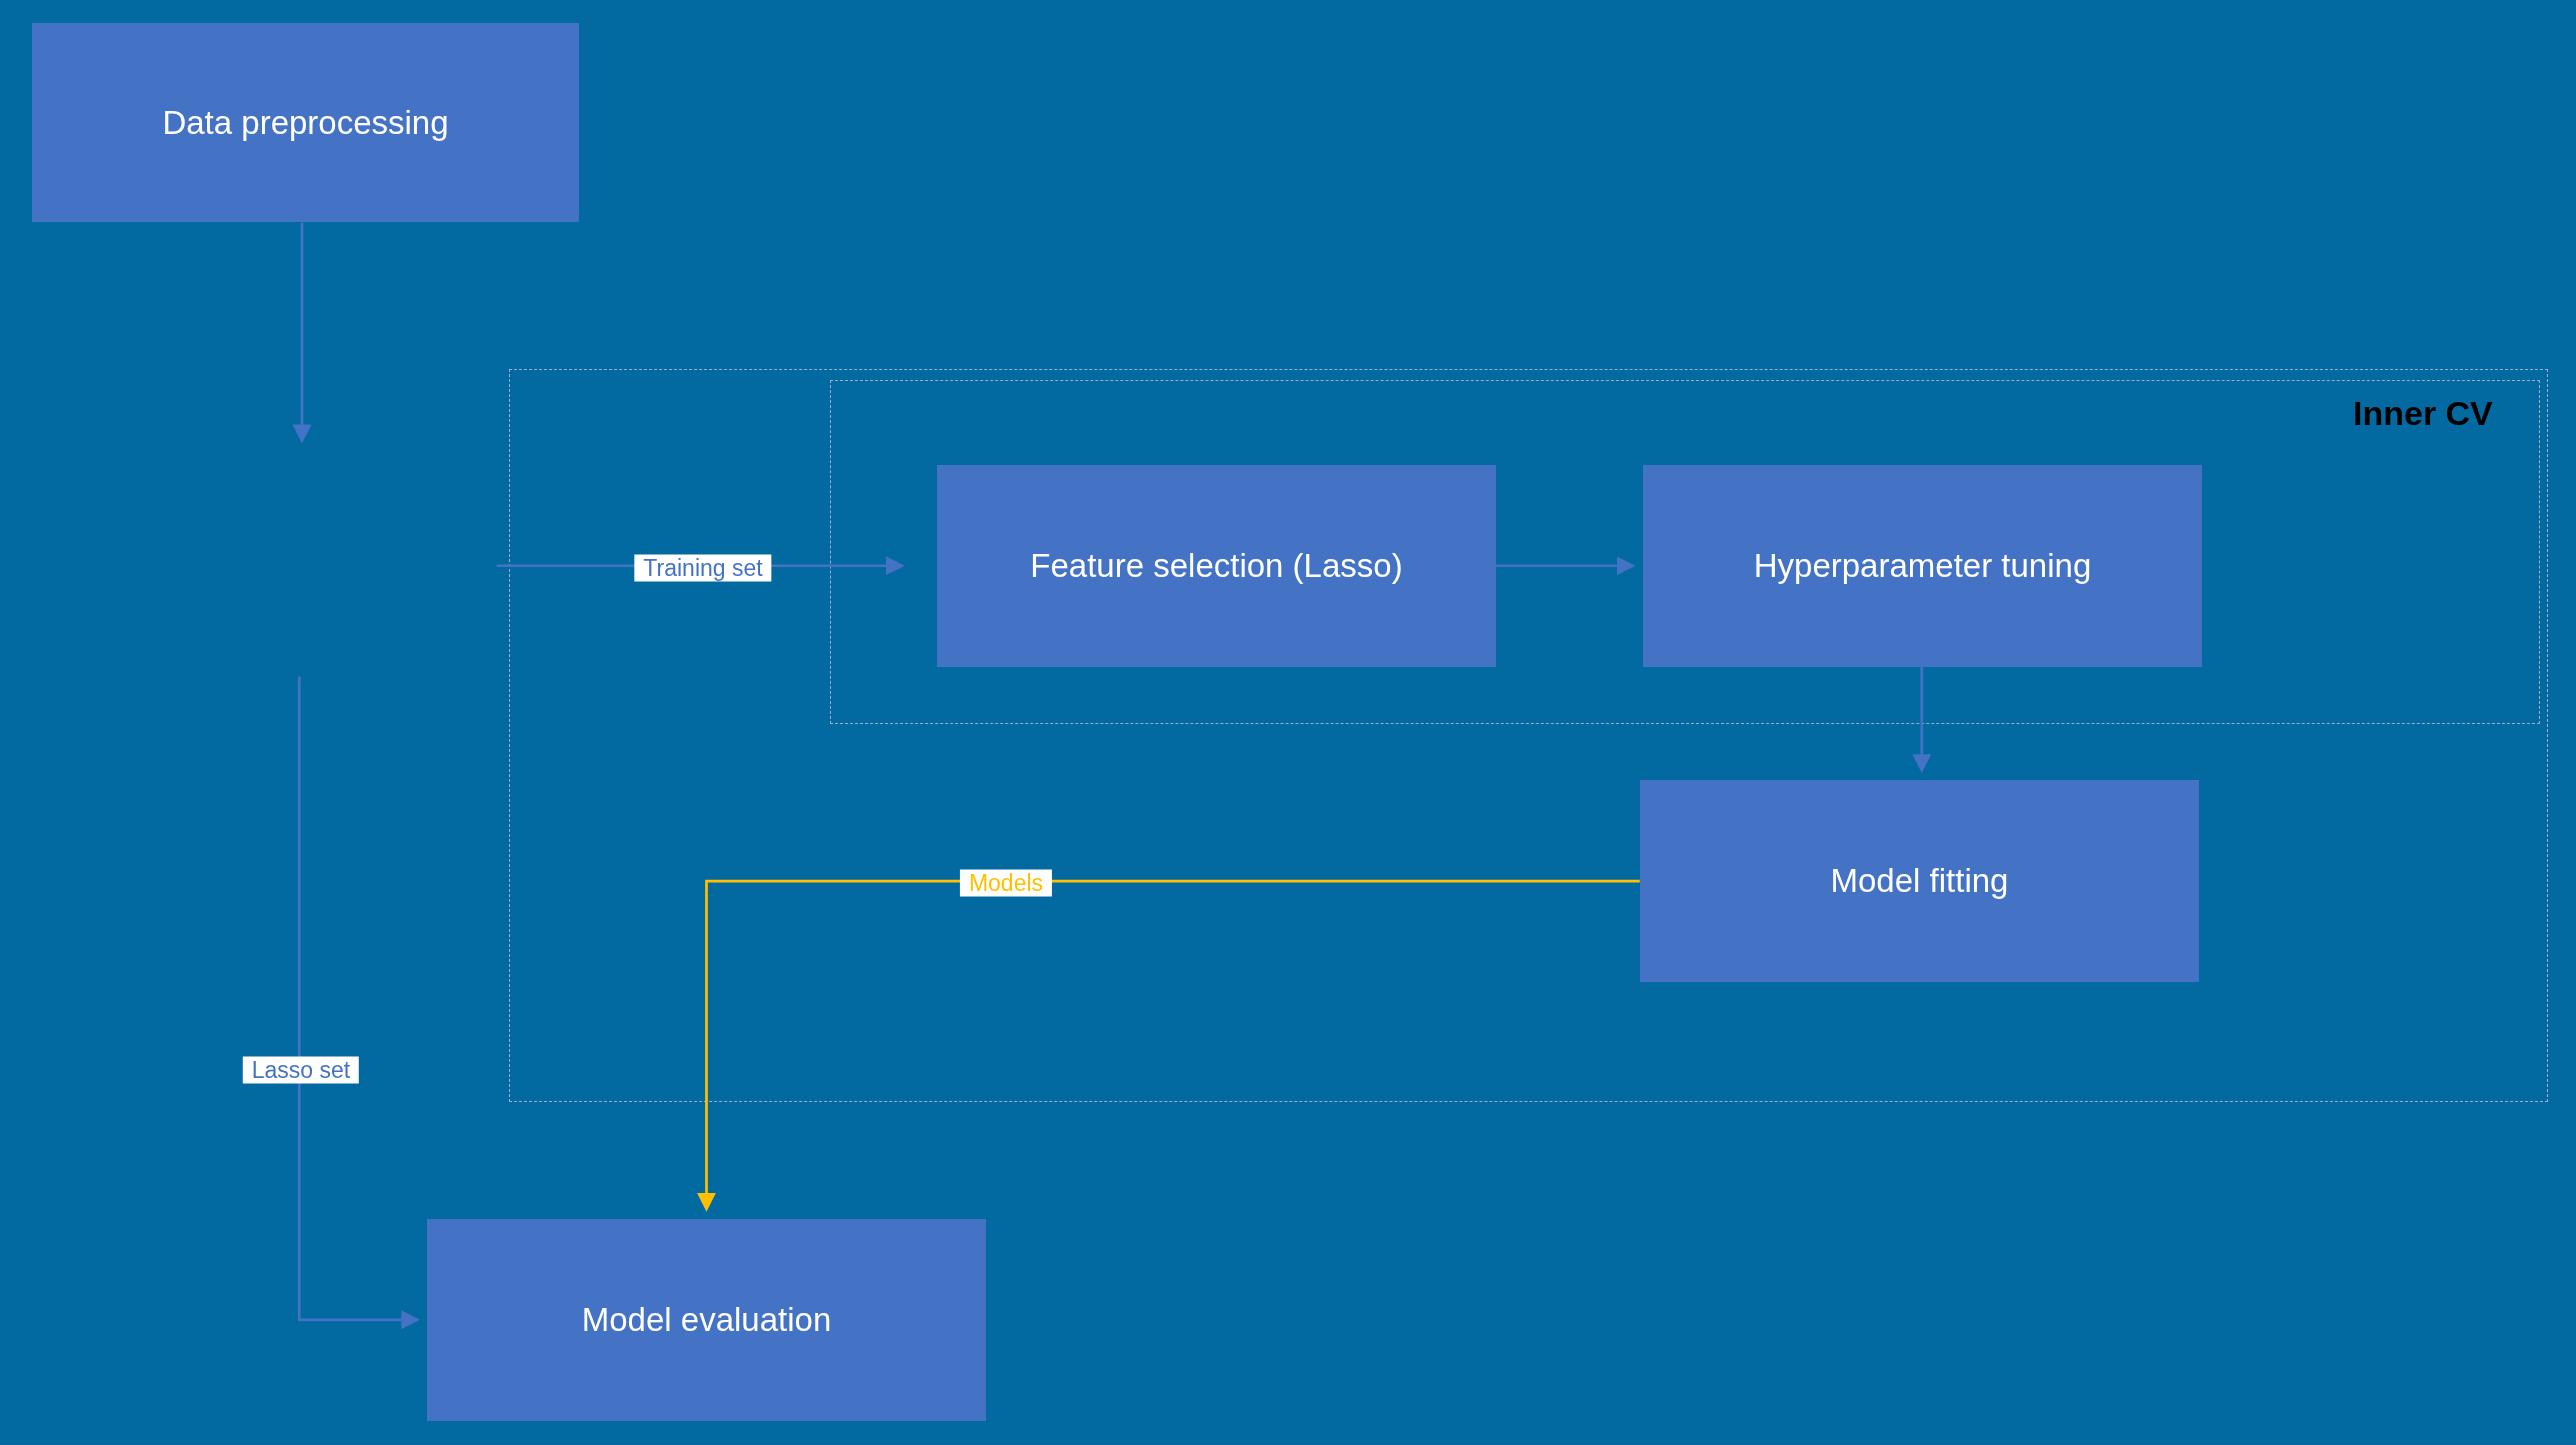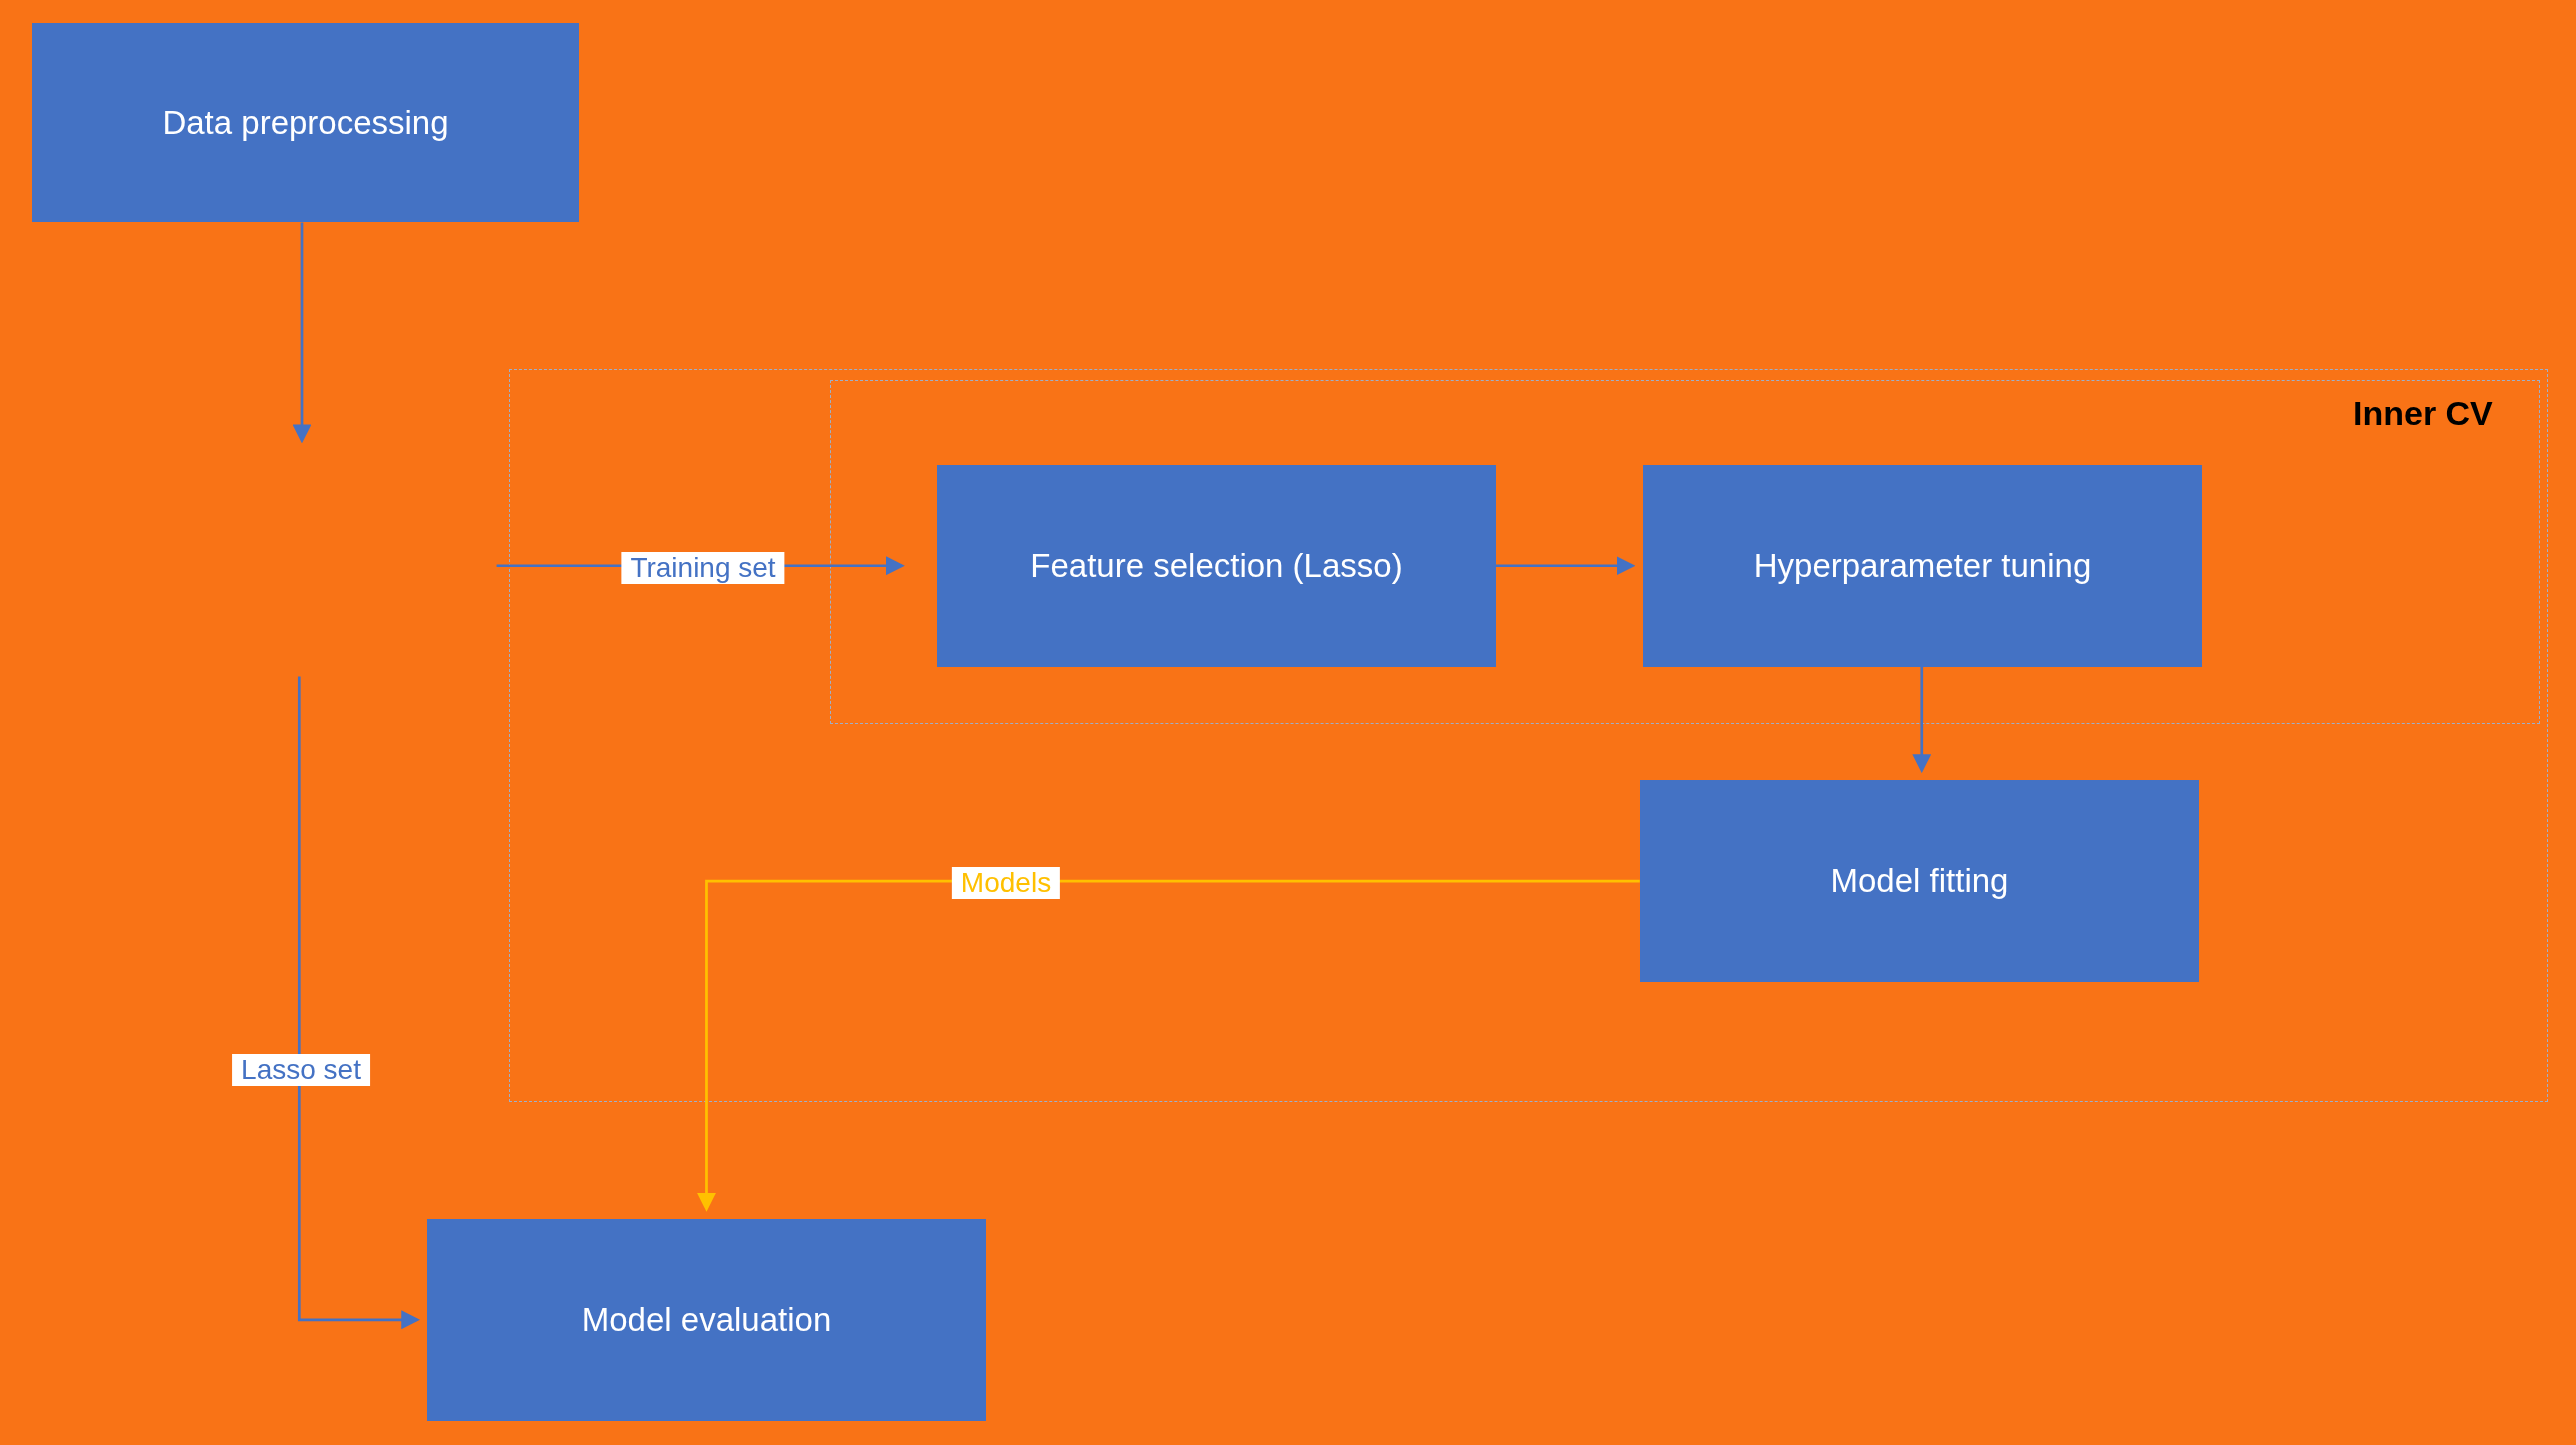--- a/index.html
+++ b/index.html
@@ -5,21 +5,21 @@
   html, body {
     margin: 0;
     padding: 0;
     background: #ffffff;
     font-family: "Liberation Sans", sans-serif;
   }
   #canvas {
     position: relative;
     width: 2576px;
     height: 1445px;
-    background: #f97316;
+    background: #0369a1;
     overflow: hidden;
   }
   svg.connectors {
     position: absolute;
     left: 0;
     top: 0;
     width: 2576px;
     height: 1445px;
     pointer-events: none;
   }
@@ -66,21 +66,21 @@
     font-size: 34px;
     white-space: nowrap;
   }
   .label-inner-cv { left: 2353px; top: 394px; font-weight: bold; }
   .label-foreach  { left: 541px;  top: 1034px; }
   .edge-label {
     position: absolute;
     transform: translate(-50%, -50%);
     background: #ffffff;
     padding: 0 9px;
-    font-size: 28px;
+    font-size: 23px;
     white-space: nowrap;
   }
   .label-training { left: 703px;  top: 568px;  color: #4472C4; }
   .label-testset  { left: 301px;  top: 1070px; color: #4472C4; }
   .label-models   { left: 1006px; top: 883px;  color: #FFC000; }
 </style>
 </head>
 <body>
 
 <div id="canvas">

